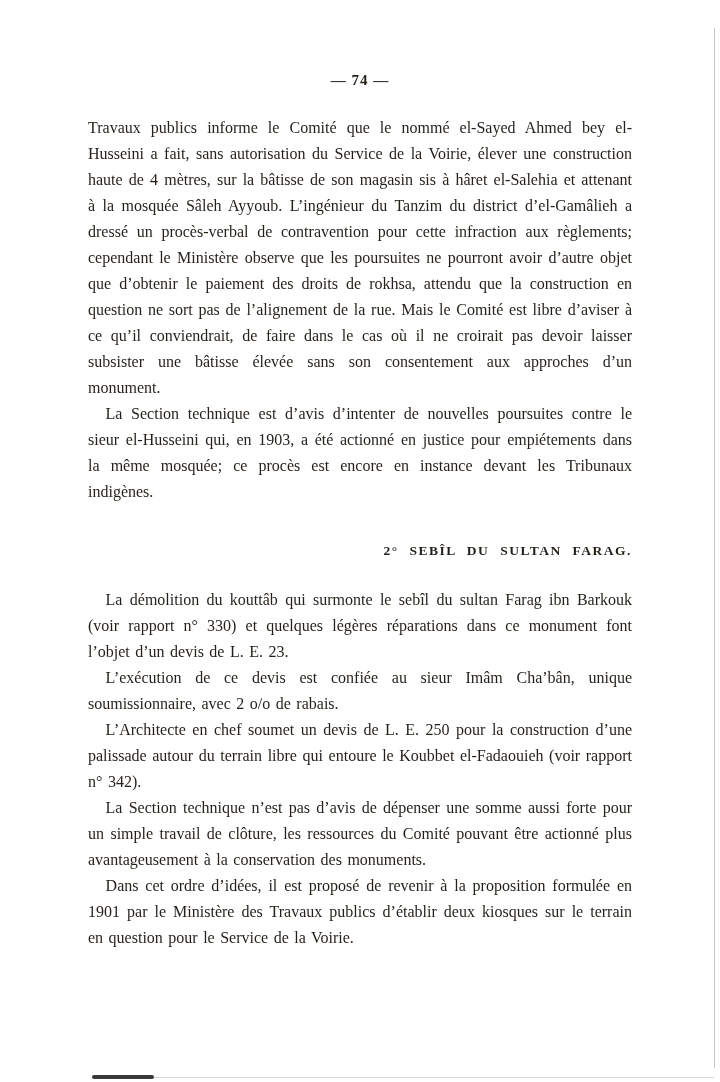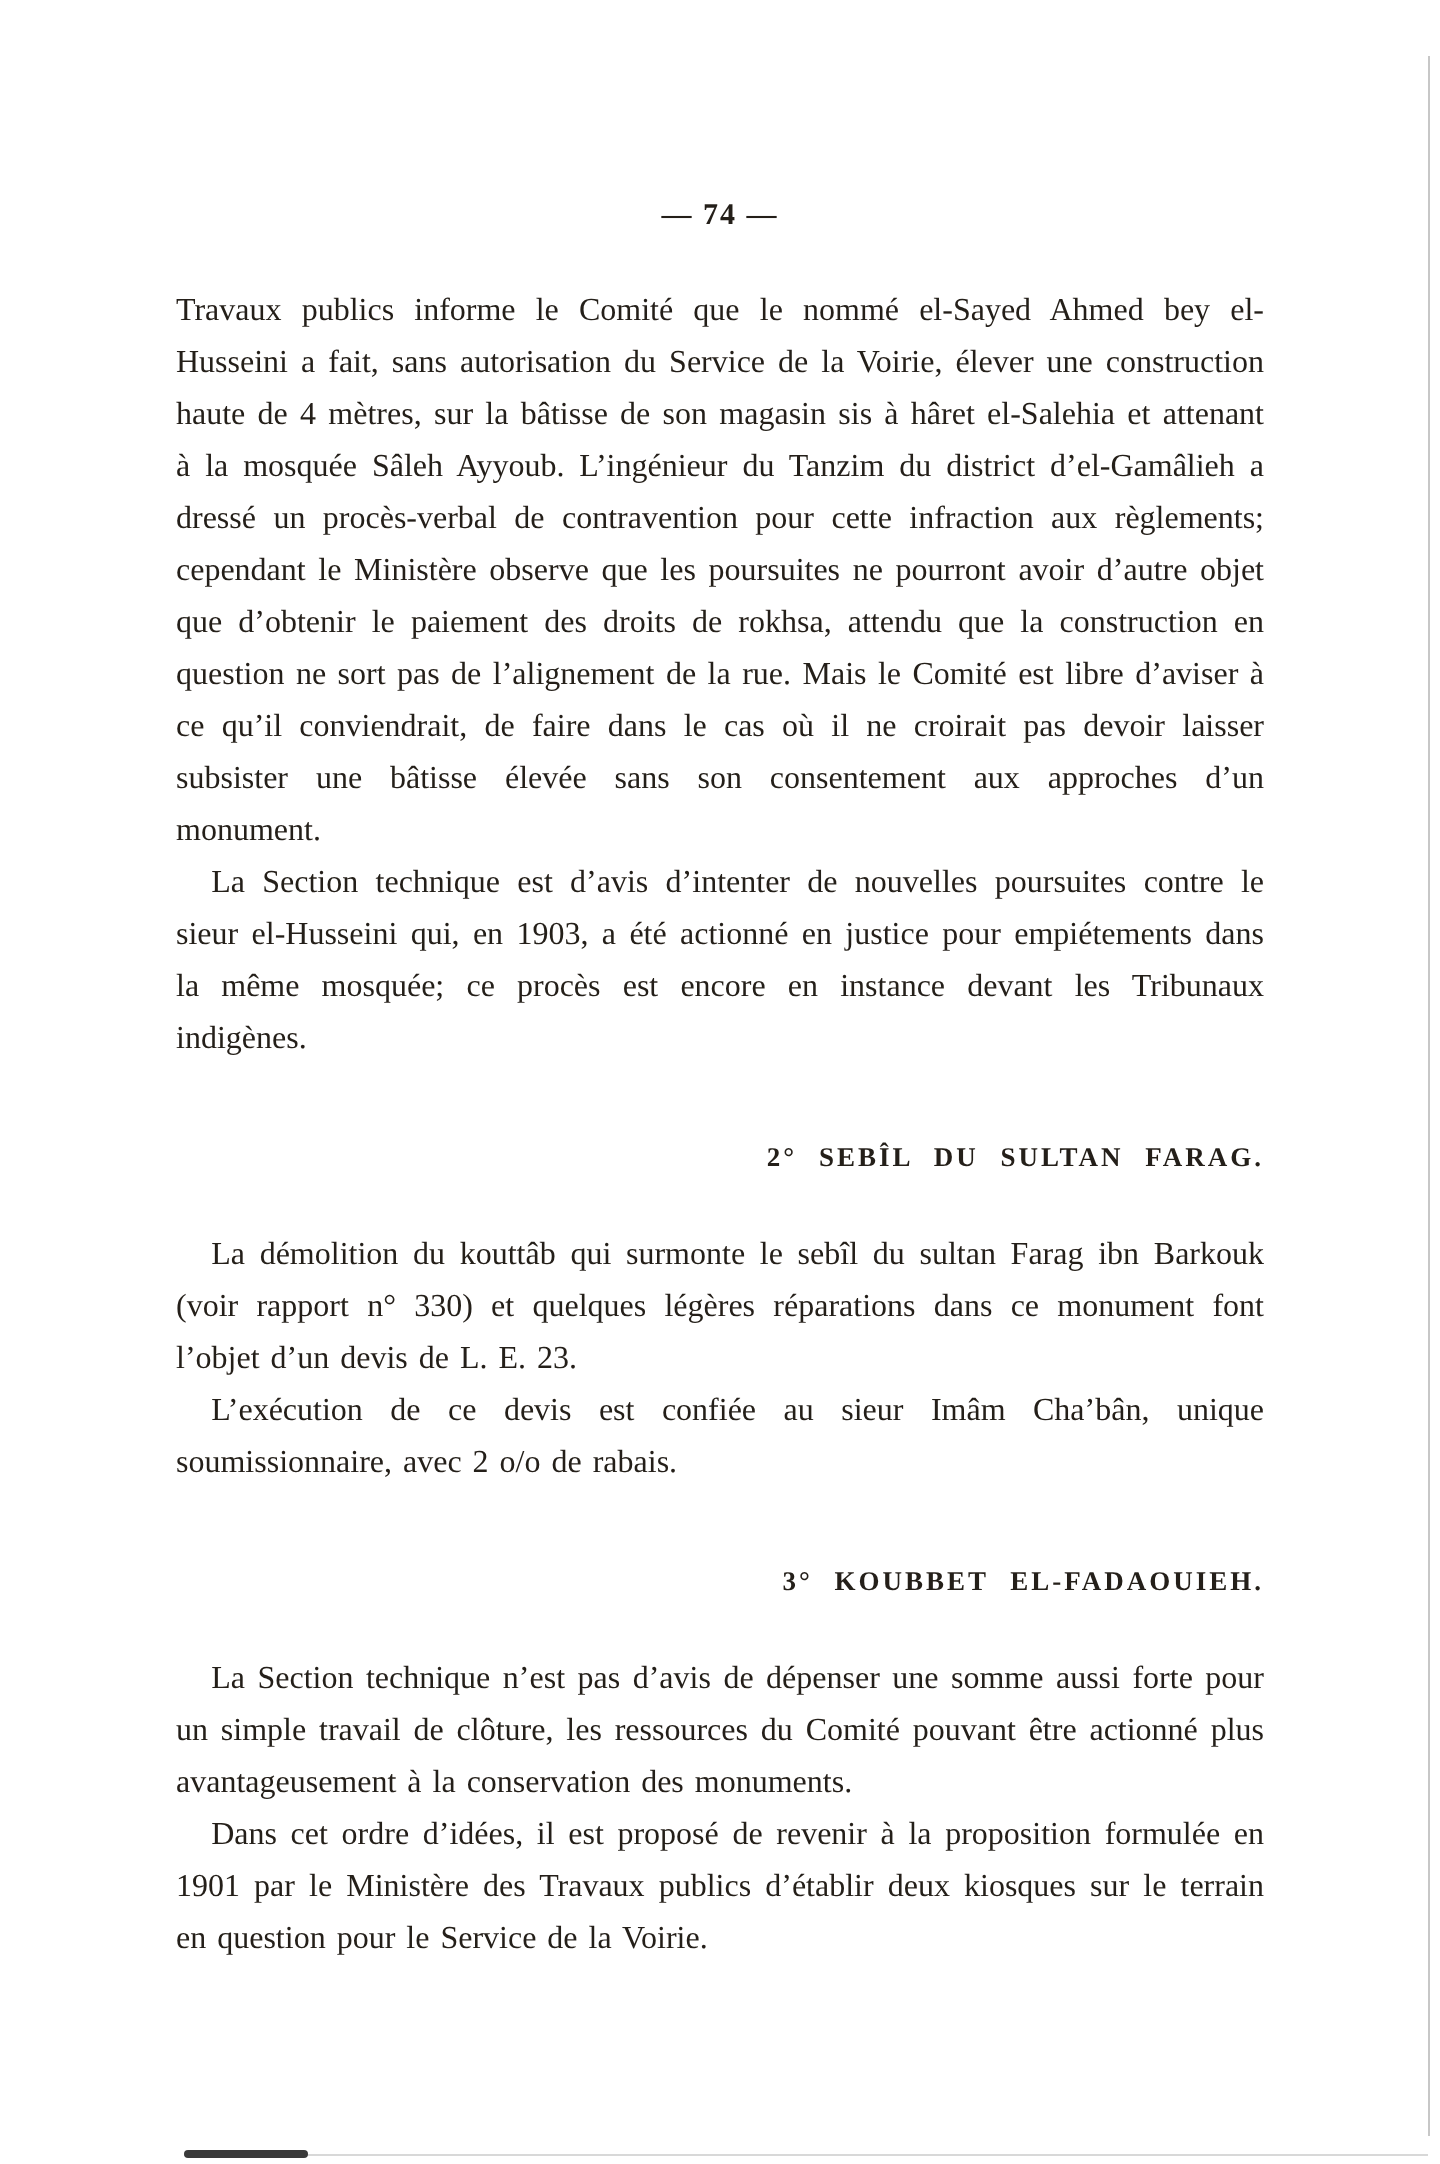--- a/index.html
+++ b/index.html
@@ -6,21 +6,21 @@
     margin: 0;
     padding: 0;
     background: #ffffff;
   }
   .page {
     position: relative;
     width: 720px;
     height: 1082px;
     box-sizing: border-box;
     background: #ffffff;
-    padding: 100px 88px 0 88px;
+    padding: 72px 88px 0 88px;
     font-family: "Liberation Serif", "DejaVu Serif", serif;
     color: #241f19;
     overflow: hidden;
   }
   .page-number {
     text-align: center;
     font-size: 15px;
     font-weight: bold;
     letter-spacing: 1px;
     margin: 0 0 26px 0;
@@ -81,22 +81,22 @@
   <p class="para no-indent">Travaux publics informe le Comité que le nommé el-Sayed Ahmed bey el-Husseini a fait, sans autorisation du Service de la Voirie, élever une construction haute de 4 mètres, sur la bâtisse de son magasin sis à hâret el-Salehia et attenant à la mosquée Sâleh Ayyoub. L’ingénieur du Tanzim du district d’el-Gamâlieh a dressé un procès-verbal de contravention pour cette infraction aux règlements; cependant le Ministère observe que les poursuites ne pourront avoir d’autre objet que d’obtenir le paiement des droits de rokhsa, attendu que la construction en question ne sort pas de l’alignement de la rue. Mais le Comité est libre d’aviser à ce qu’il conviendrait, de faire dans le cas où il ne croirait pas devoir laisser subsister une bâtisse élevée sans son consentement aux approches d’un monument.</p>
 
   <p class="para">La Section technique est d’avis d’intenter de nouvelles poursuites contre le sieur el-Husseini qui, en 1903, a été actionné en justice pour empiétements dans la même mosquée; ce procès est encore en instance devant les Tribunaux indigènes.</p>
 
   <h2 class="heading">2° SEBÎL DU SULTAN FARAG.</h2>
 
   <p class="para">La démolition du kouttâb qui surmonte le sebîl du sultan Farag ibn Barkouk (voir rapport n° 330) et quelques légères réparations dans ce monument font l’objet d’un devis de L. E. 23.</p>
 
   <p class="para">L’exécution de ce devis est confiée au sieur Imâm Cha’bân, unique soumissionnaire, avec 2 o/o de rabais.</p>
 
-  <h2 class="heading">3° KOUBBET EL-FADAOUIEH.</h2>
 
+  <p class="para">L’Architecte en chef soumet un devis de L. E. 250 pour la construction d’une palissade autour du terrain libre qui entoure le Koubbet el-Fadaouieh (voir rapport n° 342).</p>
 
   <p class="para">La Section technique n’est pas d’avis de dépenser une somme aussi forte pour un simple travail de clôture, les ressources du Comité pouvant être actionné plus avantageusement à la conservation des monuments.</p>
 
   <p class="para">Dans cet ordre d’idées, il est proposé de revenir à la proposition formulée en 1901 par le Ministère des Travaux publics d’établir deux kiosques sur le terrain en question pour le Service de la Voirie.</p>
 
   <div class="edge-right"></div>
   <div class="edge-bottom"></div>
   <div class="corner-mark"></div>
 
 </div>

